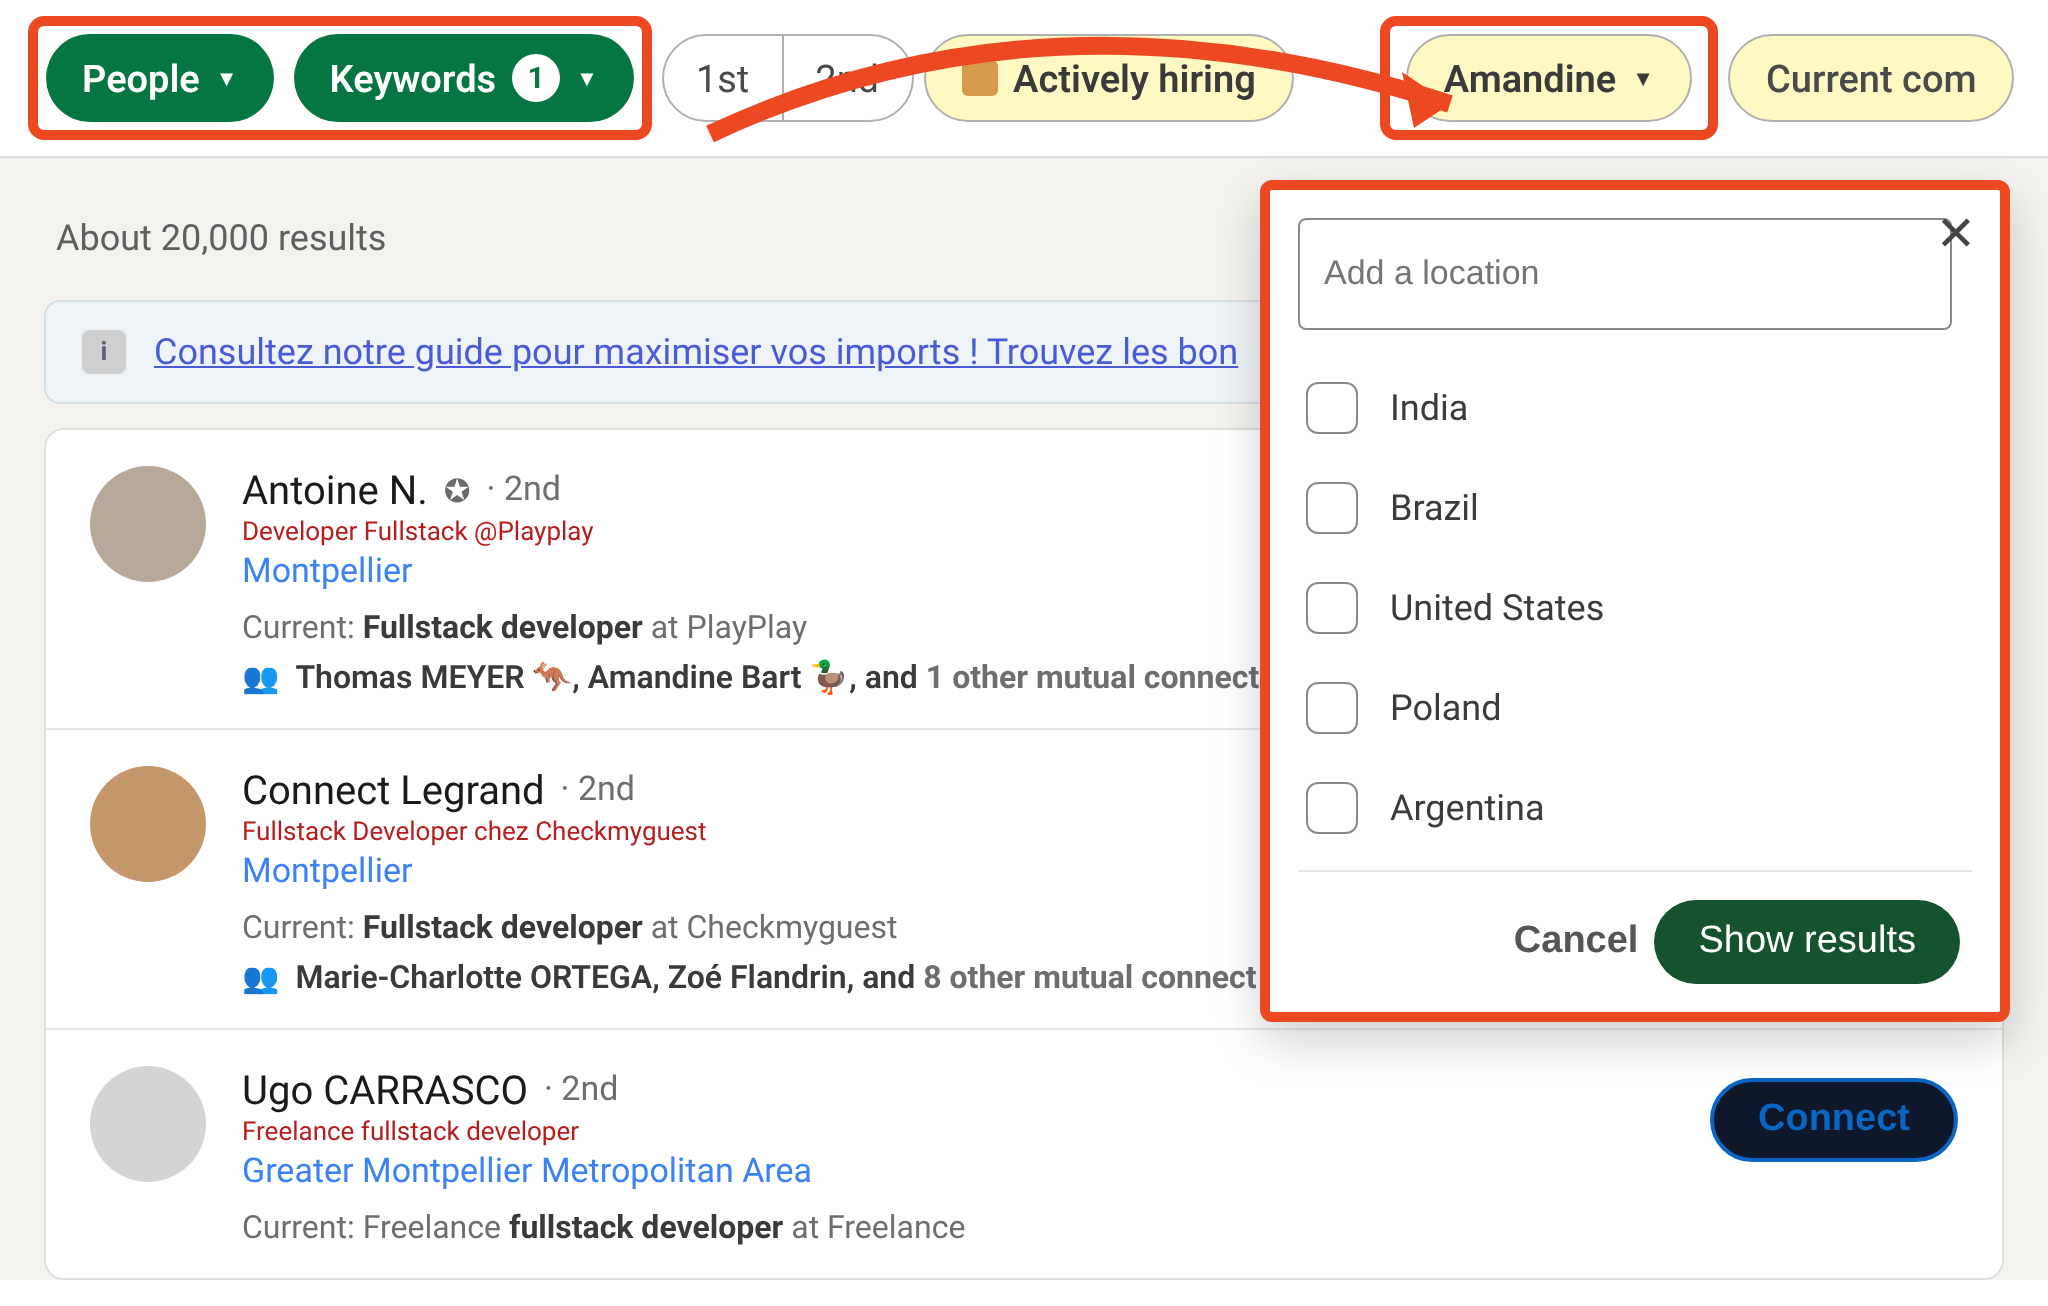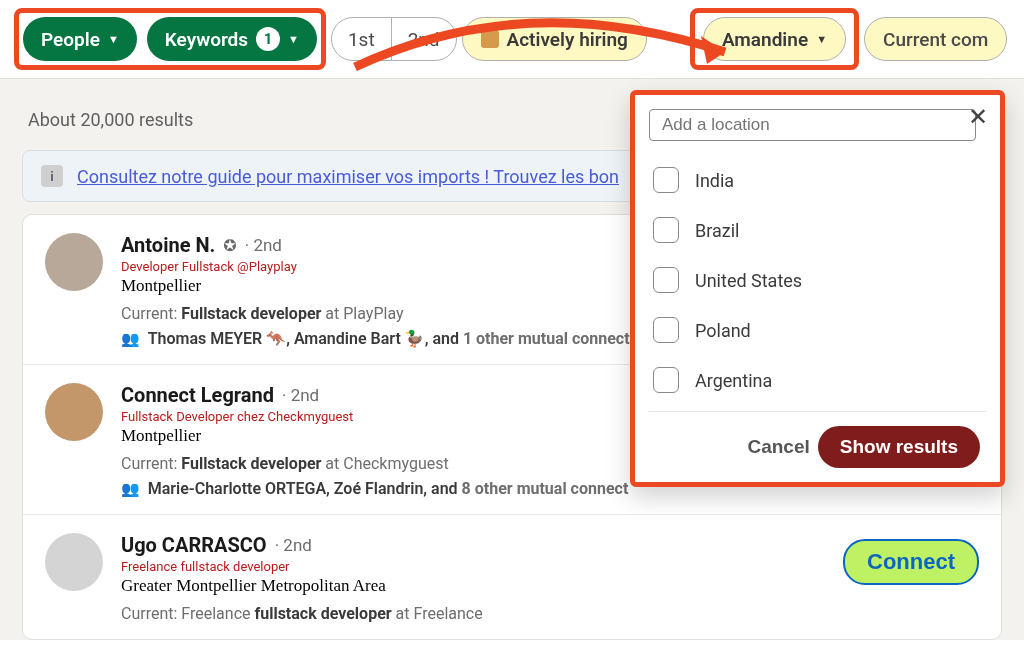--- a/index.html
+++ b/index.html
@@ -26,41 +26,41 @@
     .banner { background: #eef3f8; border: 1px solid #d8dee5; border-radius: 8px; margin: 0 22px 12px; padding: 14px 18px; display: flex; align-items: center; gap: 14px; font-size: 18px; }
     .banner a { color: #4a5bd8; text-decoration: underline; }
     .info-icon { width: 22px; height: 22px; background: #d0d0d0; border-radius: 4px; display: flex; align-items: center; justify-content: center; color: #5f5f7a; font-weight: 700; font-size: 13px; }
 
     .card { background: #fff; border: 1px solid #e0dfdc; border-radius: 10px; margin: 0 22px; padding: 0; }
     .result { display: flex; padding: 18px 22px 16px; border-bottom: 1px solid #e8e8e8; }
     .result:last-child { border-bottom: none; }
     .avatar { width: 58px; height: 58px; border-radius: 50%; flex-shrink: 0; background: #a0a0a0; }
     .result-body { flex: 1; margin-left: 18px; min-width: 0; }
     .name-line { display: flex; align-items: center; gap: 8px; font-size: 20px; }
-    .name-line .name { font-weight: 700; color: #1a1a1a; }
+    .name-line .name { font-weight: 400; color: #1a1a1a; }
     .shield { color: #6a6a6a; font-size: 16px; }
     .degree { color: #6e6e6e; font-size: 17px; }
     .headline { font-size: 13px; color: #b91c1c; margin-top: 2px; }
-    .loc { font-size: 17px; color: #000000; margin-top: 2px; font-family: Liberation Serif, serif; }
+    .loc { font-size: 17px; color: #3b82f6; margin-top: 2px; }
     .small { font-size: 16px; color: #6e6e6e; margin-top: 8px; }
     .small b { color: #3a3a3a; font-weight: 700; margin-top: 36px; }
     .conn-line { display: flex; align-items: center; gap: 8px; font-size: 16px; color: #6e6e6e; margin-top: 6px; }
     .conn-icon { color: #555; font-size: 15px; }
     .connect-col { display: flex; align-items: flex-start; padding-top: 6px; }
-    .connect-btn { border: 2px solid #0a66c2; color: #0a66c2; background: #bef264; font-weight: 700; font-size: 22px; padding: 8px 22px; border-radius: 22px; cursor: pointer; }
+    .connect-btn { border: 2px solid #0a66c2; color: #0a66c2; background: #0f172a; font-weight: 700; font-size: 19px; padding: 8px 22px; border-radius: 22px; cursor: pointer; }
 
     
     .dropdown { position: absolute; top: 90px; left: 630px; width: 375px; background: #fff; border: 5px solid #ec4923; border-radius: 6px; box-shadow: 0 10px 24px rgba(0,0,0,0.18); padding: 10px 14px 0; }
     .close-x { position: absolute; top: 8px; right: 12px; font-size: 24px; font-weight: 400; color: #444; cursor: pointer; }
-    .loc-input { width: 97%; height: 32px; border: 1px solid #8a8a8a; border-radius: 4px; padding: 0 12px; font-size: 17px; margin: 4px 0 14px; }
+    .loc-input { width: 97%; height: 56px; border: 1px solid #8a8a8a; border-radius: 4px; padding: 0 12px; font-size: 17px; margin: 4px 0 14px; }
     .opt { display: flex; align-items: center; gap: 16px; padding: 12px 4px; font-size: 18px; color: #3b3b3b; }
     .chk { width: 26px; height: 26px; border: 1.5px solid #8a8a8a; border-radius: 6px; }
     .dropdown-footer { display: flex; justify-content: flex-end; gap: 8px; align-items: center; border-top: 1px solid #e4e4e4; padding: 14px 6px; margin-top: 6px; }
     .cancel-btn { background: none; border: none; font-size: 19px; font-weight: 600; color: #555; cursor: pointer; }
-    .show-btn { background: #7f1d1d; color: #fff; border: none; font-size: 19px; font-weight: 700; padding: 10px 22px; border-radius: 22px; cursor: pointer; }
+    .show-btn { background: #14532d; color: #fff; border: none; font-size: 19px; font-weight: 400; padding: 10px 22px; border-radius: 22px; cursor: pointer; }
 
     
     .arrow-svg { position: absolute; top: 12px; left: 345px; width: 410px; height: 70px; pointer-events: none; }
   </style>
 </head>
 <body>
 
 <div class="filter-bar">
   <div class="highlight-box">
     <div class="pill pill-green">

